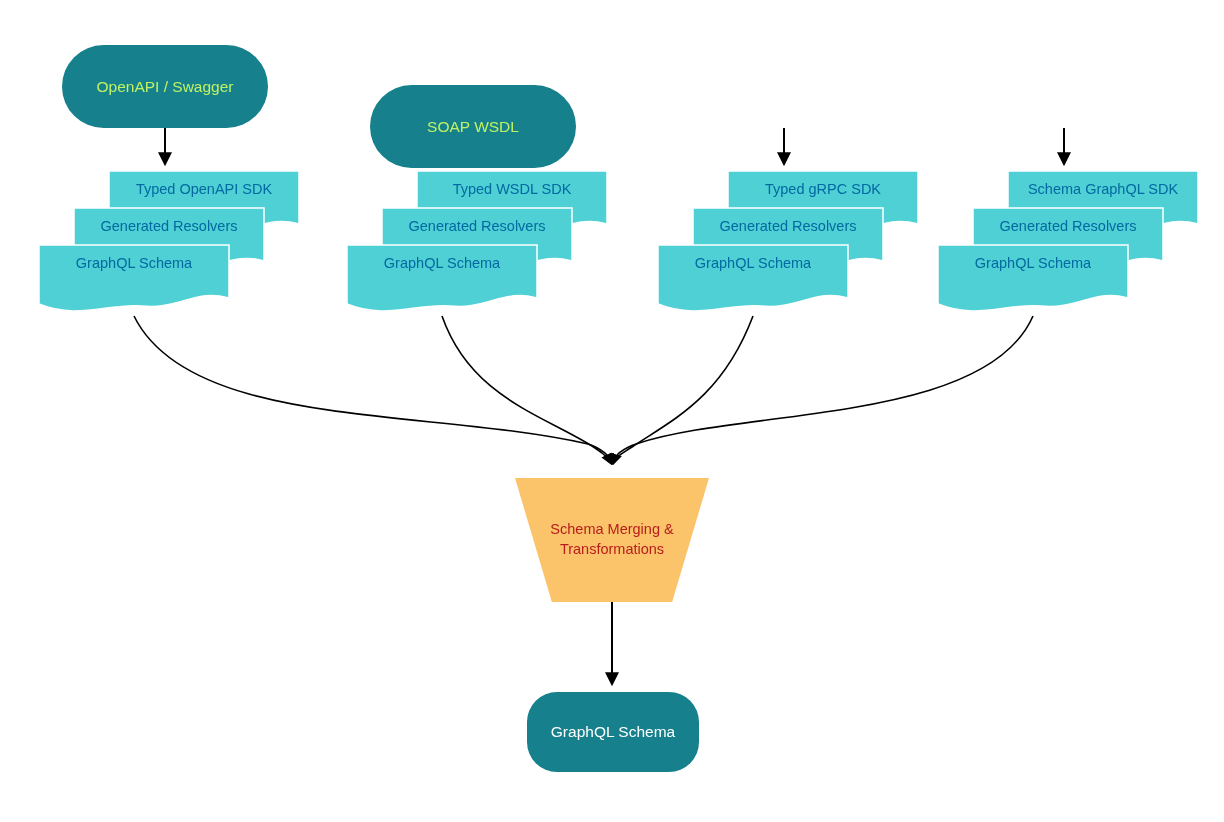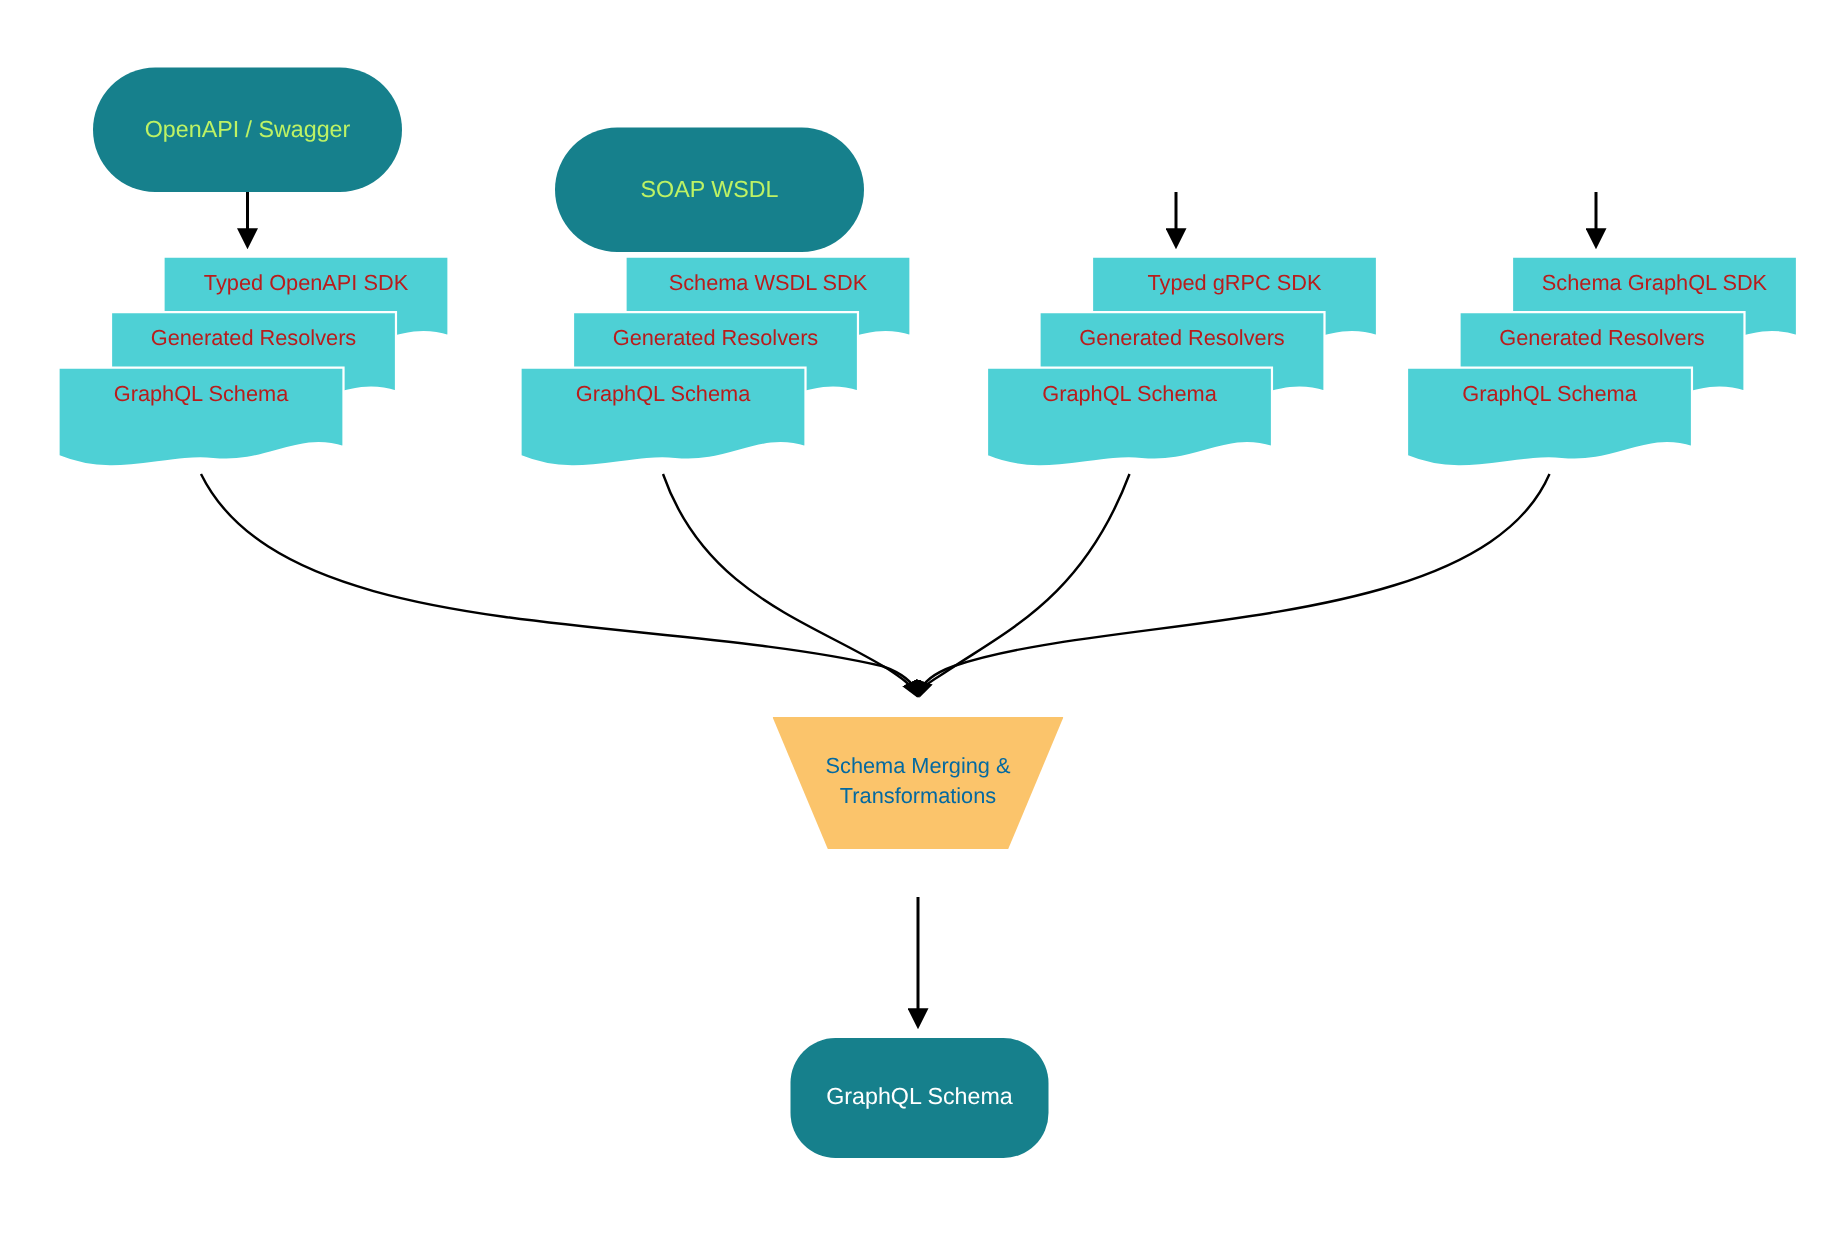--- a/index.html
+++ b/index.html
@@ -32,31 +32,31 @@
     display:flex;align-items:center;justify-content:center;
     color:#ffffff;font-size:15.5px;
   }
   .doc{
     position:absolute;width:192px;height:78px;
   }
   .doc svg{position:absolute;left:0;top:0;width:100%;height:100%;}
   .doc svg path{fill:#4ED0D5;stroke:#ffffff;stroke-width:1.5px;}
   .doc-label{
     position:absolute;left:0;top:11px;width:100%;
-    text-align:center;color:#b91c1c;font-size:14.5px;
+    text-align:center;color:#0369a1;font-size:14.5px;
   }
   .z1{z-index:1}.z2{z-index:2}.z3{z-index:3}
   .funnel{
     position:absolute;
-    left:515px;top:478px;width:194px;height:88px;
+    left:515px;top:478px;width:194px;height:124px;
     background:#FBC46B;
     -webkit-clip-path:polygon(0 0,100% 0,81% 100%,19% 100%);
     clip-path:polygon(0 0,100% 0,81% 100%,19% 100%);
     display:flex;align-items:center;justify-content:center;
-    text-align:center;color:#0369a1;font-size:14.5px;line-height:1.35;
+    text-align:center;color:#b91c1c;font-size:14.5px;line-height:1.35;
     white-space:pre-line;
   }
 </style>
 </head>
 <body>
 
 <div class="canvas">
 
   <svg class="connectors" xmlns="http://www.w3.org/2000/svg">
     <defs>
@@ -100,21 +100,21 @@
     <span class="doc-label">GraphQL Schema</span>
   </div>
 
   <div class="pill" style="left:370px;top:45px;width:206px;margin-top:40px;">
     <span>SOAP WSDL</span>
   </div>
   <div class="doc z1" style="left:416px;top:170px;">
     <svg viewBox="0 0 192 78" preserveAspectRatio="none">
         <path d="M1 1 L191 1 L191 54 C160 44 140 66 104 62 C70 59 40 76 1 60 Z"></path>
       </svg>
-    <span class="doc-label">Schema WSDL SDK</span>
+    <span class="doc-label">Typed WSDL SDK</span>
   </div>
   <div class="doc z2" style="left:381px;top:207px;">
     <svg viewBox="0 0 192 78" preserveAspectRatio="none">
         <path d="M1 1 L191 1 L191 54 C160 44 140 66 104 62 C70 59 40 76 1 60 Z"></path>
       </svg>
     <span class="doc-label">Generated Resolvers</span>
   </div>
   <div class="doc z3" style="left:346px;top:244px;">
     <svg viewBox="0 0 192 78" preserveAspectRatio="none">
         <path d="M1 1 L191 1 L191 54 C160 44 140 66 104 62 C70 59 40 76 1 60 Z"></path>

